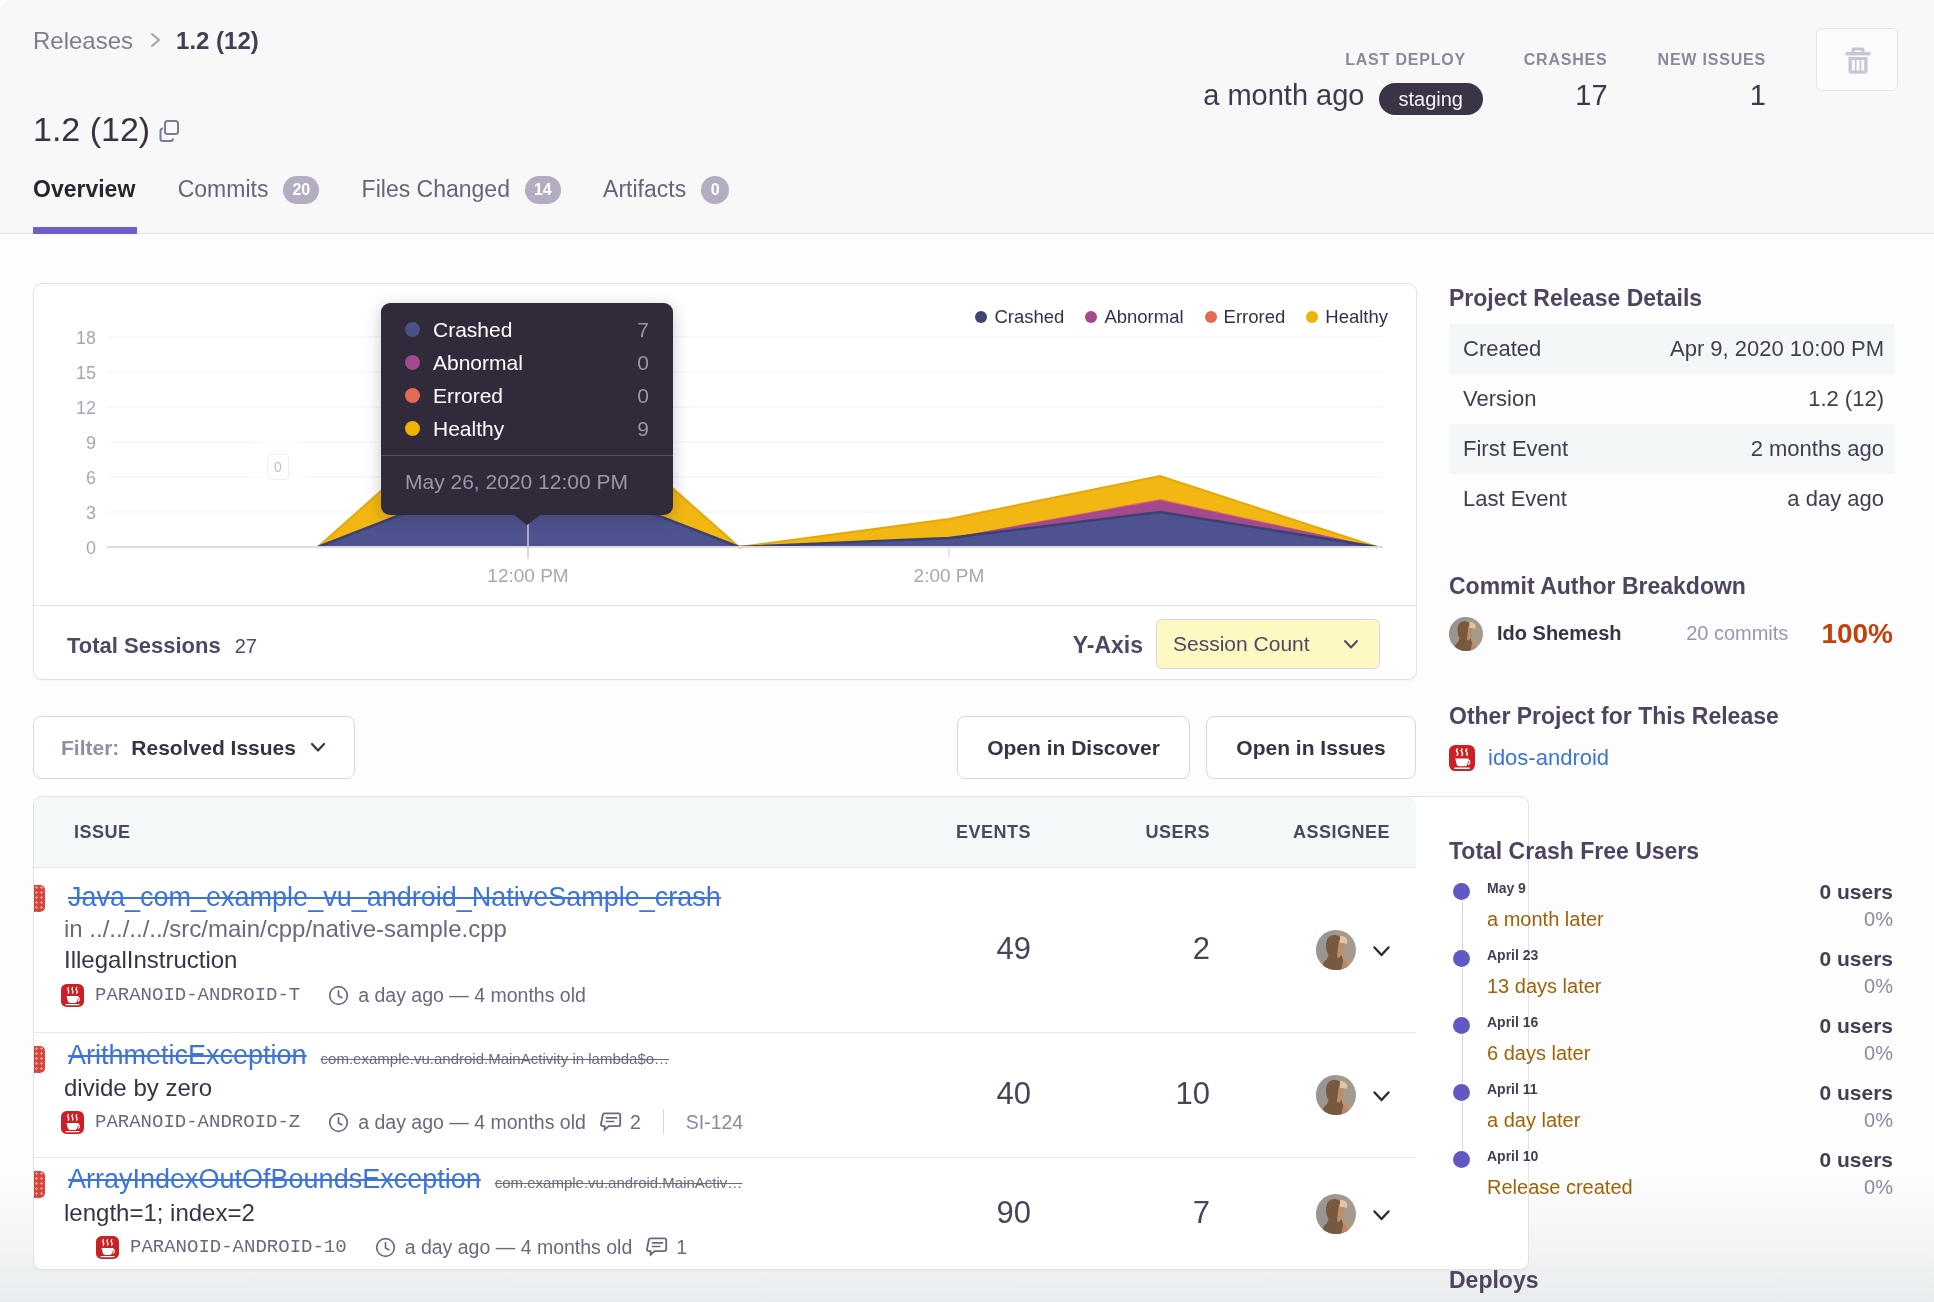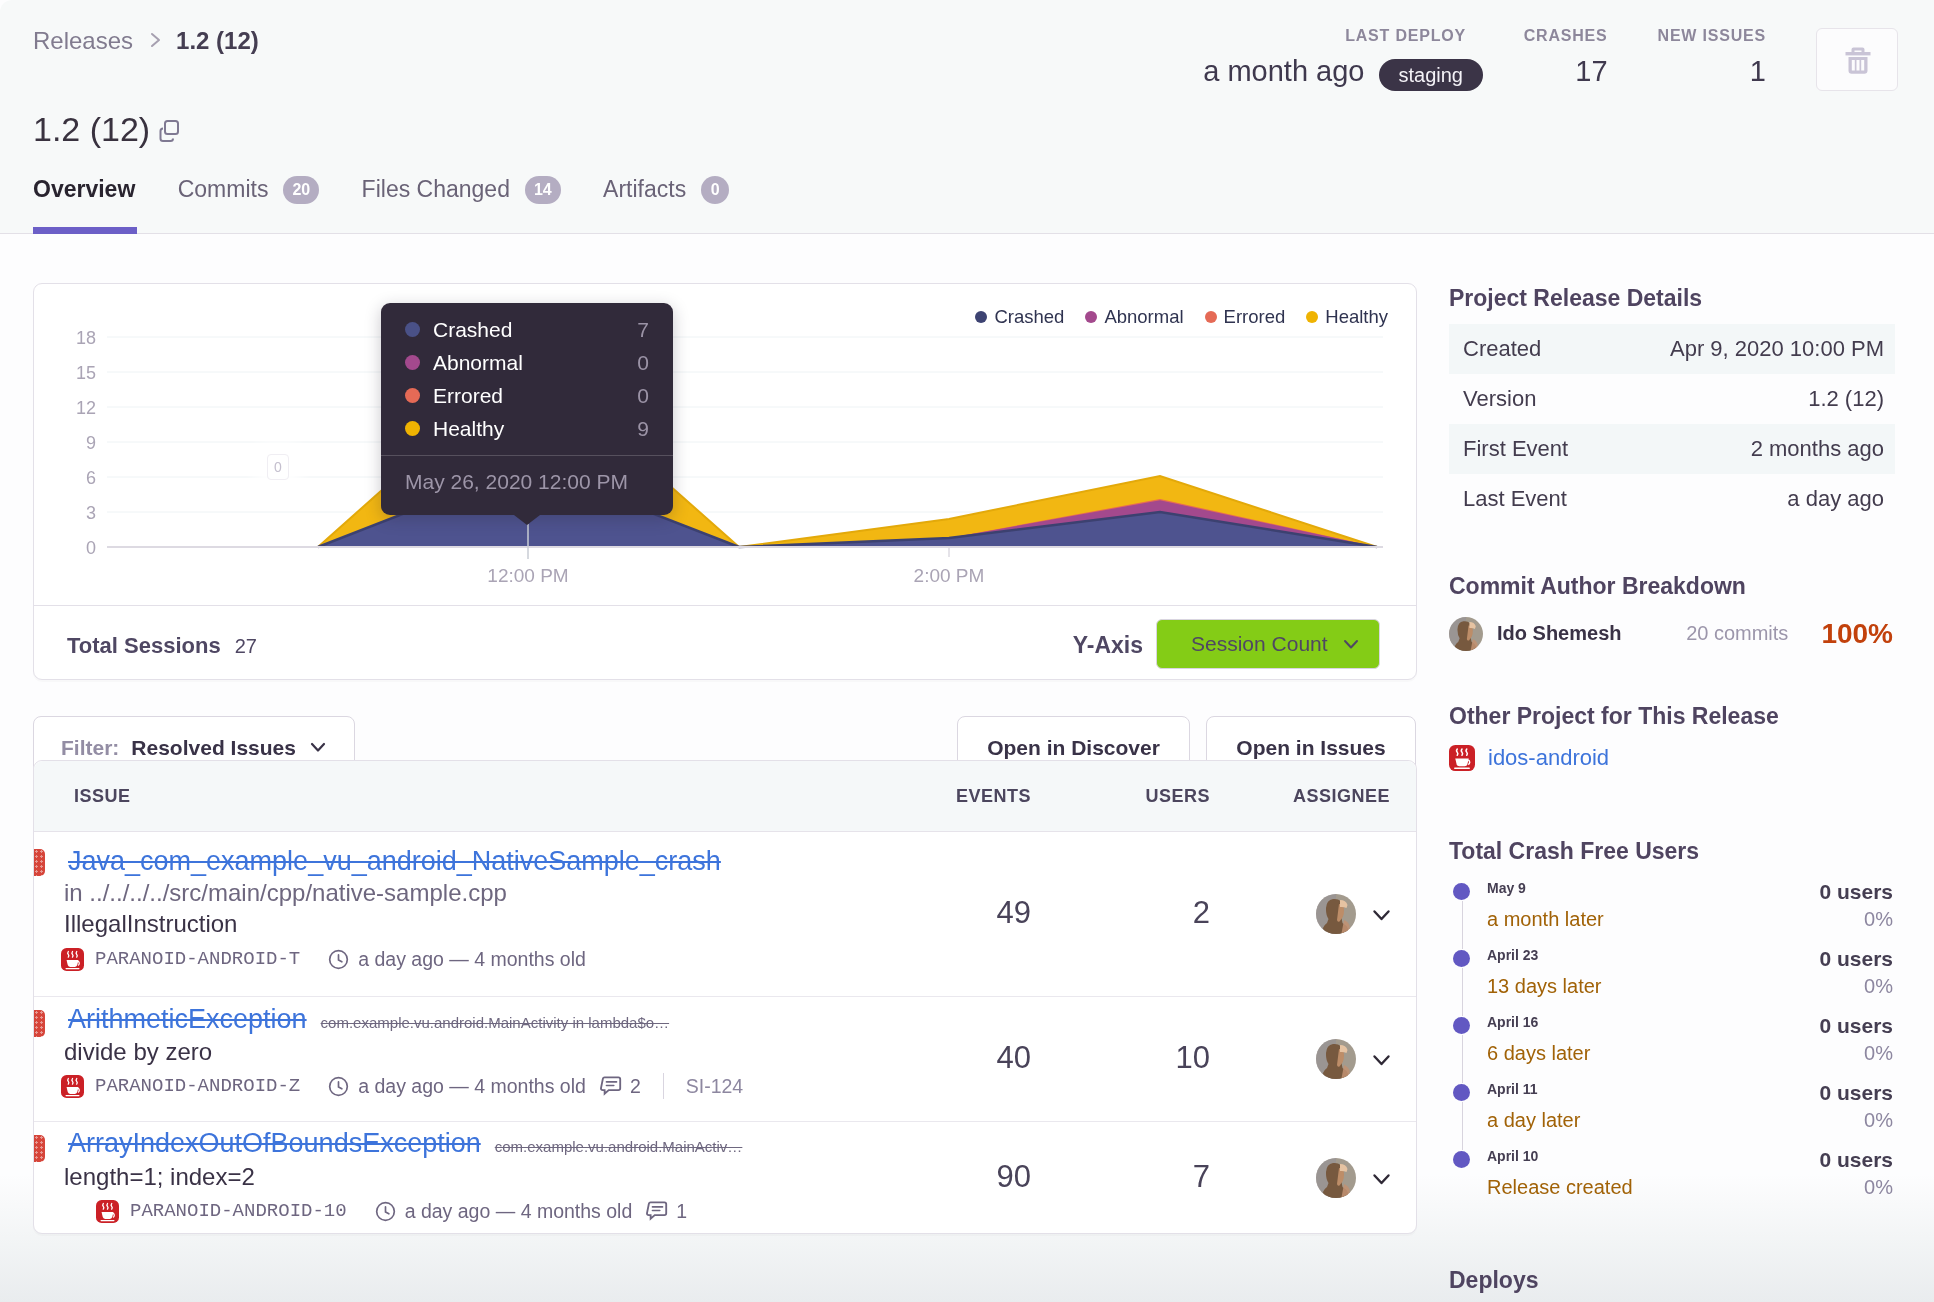--- a/index.html
+++ b/index.html
@@ -14,55 +14,55 @@
 .tabs { position:absolute; left:33px; top:176px; font-size:23px; color:#6a6377; }
 .tab { display:inline-block; margin-right:36px; }
 .tab.active { color:#29242f; font-weight:700; }
 .badge { display:inline-block; background:#b4adc2; color:#fff; font-size:16px; font-weight:700; border-radius:15px; height:28px; min-width:28px; padding:0 9px; text-align:center; line-height:28px; vertical-align:2px; margin-left:15px; }
 .tabline { position:absolute; left:0; top:233px; width:1934px; height:1px; background:#e3e0e7; }
 .underline { position:absolute; left:33px; top:227px; width:104px; height:7px; background:#6c5fc7; }
 .stats { position:absolute; top:27px; right:168px; display:flex; gap:50px; }
 .statld { position:absolute; top:27px; right:451px; text-align:right; }
 .statld .lbl { padding-right:17px; }
 .stat { text-align:right; }
-.stat .lbl { font-size:16px; font-weight:700; letter-spacing:0.8px; color:#8d879b; margin-bottom:10px; }
+.stat .lbl { font-size:16px; font-weight:700; letter-spacing:0.8px; color:#8d879b; margin-bottom:10px;margin-top:24px; }
 .stat .val { font-size:29px; color:#3f394e; white-space:nowrap; }
 .pill { display:inline-block; background:#3b3447; color:#f4f2f7; font-size:20px; border-radius:16px; height:32px; line-height:32px; padding:0 20px; margin-left:14px; vertical-align:-1px; font-weight:400; }
 .trashbtn { position:absolute; right:36px; top:28px; width:82px; height:63px; border:1px solid #e7e4ea; border-radius:6px; background:#fcfcfd; }
 .trashbtn svg { position:absolute; left:28px; top:18px; }
 .contentbg { position:absolute; left:0; top:234px; width:1934px; height:1068px; background:linear-gradient(180deg,#fdfdfe 0%,#fdfdfe 88%,#f3f5f6 94%,#e9ecee 100%); }
 .card { position:absolute; background:#fff; border:1px solid #e3e0e8; border-radius:9px; box-shadow:0 2px 1px rgba(50,40,60,0.025); }
 
 .chartcard { left:33px; top:283px; width:1384px; height:397px; }
 .legend { position:absolute; top:22px; right:28px; display:flex; gap:21px; font-size:18.5px; color:#2f3350; align-items:center; }
 .legend .it { display:flex; align-items:center; gap:7px; }
 .dot { width:12px; height:12px; border-radius:50%; display:inline-block; }
 .chartfooter { position:absolute; left:0; top:321px; width:1382px; height:75px; border-top:1px solid #e3e0e8; }
 .ts { position:absolute; left:33px; top:27px; font-size:20px; color:#4f4763; }
 .ts b { font-weight:700; font-size:22px; margin-right:14px; }
 .yaxis { position:absolute; right:273px; top:26px; font-size:23px; font-weight:700; color:#4f4763; }
-.ydrop { position:absolute; right:36px; top:13px; width:224px; height:50px; border:1px solid #d9d5e0; border-radius:6px; background:#84cc16; font-size:21px; color:#4f4763; line-height:48px; padding-left:34px; }
+.ydrop { position:absolute; right:36px; top:13px; width:224px; height:50px; border:1px solid #d9d5e0; border-radius:6px; background:#fef9c3; font-size:21px; color:#4f4763; line-height:48px; padding-left:16px; }
 .ydrop svg { position:absolute; right:20px; top:19px; }
 .ghost0 { position:absolute; left:233px; top:170px; width:22px; height:26px; background:rgba(255,255,255,0.9); border:1px solid #f0eef3; border-radius:4px; font-size:14px; color:#c4bfce; text-align:center; line-height:24px; box-shadow:0 0 16px 12px rgba(255,255,255,0.9); }
 
 .tooltip { position:absolute; left:347px; top:19px; width:292px; background:#312a3a; border-radius:9px; box-shadow:0 4px 16px rgba(40,30,50,0.25); z-index:5; }
 .tt-rows { padding:10px 24px 0px 24px; }
 .tt-row { display:flex; align-items:center; height:33px; font-size:21px; color:#fff; }
 .tt-row .dot { margin-right:13px; width:15px; height:15px; }
 .tt-row .v { margin-left:auto; color:#9b93a6; }
 .tt-div { height:1px; background:rgba(255,255,255,0.18); margin:10px 0 0 0; }
 .tt-date { padding:14px 24px 21px 24px; font-size:21px; color:#9d95a8; }
 .tt-arrow { position:absolute; left:50%; bottom:-10px; margin-left:-13px; width:0; height:0; border-left:13px solid transparent; border-right:13px solid transparent; border-top:10px solid #312a3a; }
 
 .filterbtn { position:absolute; left:33px; top:716px; width:322px; height:63px; background:#fff; border:1px solid #dbd7e1; border-radius:8px; font-size:21px; line-height:61px; padding-left:27px; color:#393247; }
 .filterbtn .flbl { color:#938da4; font-weight:700; margin-right:12px; }
 .filterbtn b { font-weight:700; }
 .openbtn { position:absolute; top:716px; height:63px; background:#fff; border:1px solid #dbd7e1; border-radius:8px; font-size:21px; font-weight:700; color:#393247; text-align:center; line-height:61px; }
 
-.issuescard { left:33px; top:760px; width:1384px; height:474px; }
+.issuescard { left:33px; top:796px; width:1496px; height:474px; }
 .ihead { position:absolute; left:0; top:0; width:1382px; height:71px; background:#f5f8f9; border-bottom:1px solid #e6e3ea; border-radius:9px 9px 0 0; font-size:18px; font-weight:700; letter-spacing:0.5px; color:#4c465e; line-height:71px; }
 .irow { position:absolute; left:0; width:1382px; border-bottom:1px solid #eae8ee; }
 .irow.last { border-bottom:none; }
 .redmark { position:absolute; left:0px; width:11px; height:27px; background:#d6453a; border-radius:0 5px 5px 0;
   background-image:radial-gradient(rgba(255,255,255,0.45) 1.2px, transparent 1.3px); background-size:5px 5px; }
 .ititle { position:absolute; left:34px; font-size:27px; white-space:nowrap; }
 .ititle a.strike { color:#3d74db; text-decoration:line-through; font-weight:400; }
 .culprit { color:#6e677f; font-size:15px; text-decoration:line-through; margin-left:14px; }
 .isub { position:absolute; left:30px; font-size:24px; color:#6e677f; }
 .isub2 { position:absolute; left:30px; font-size:24px; color:#3a3246; }

